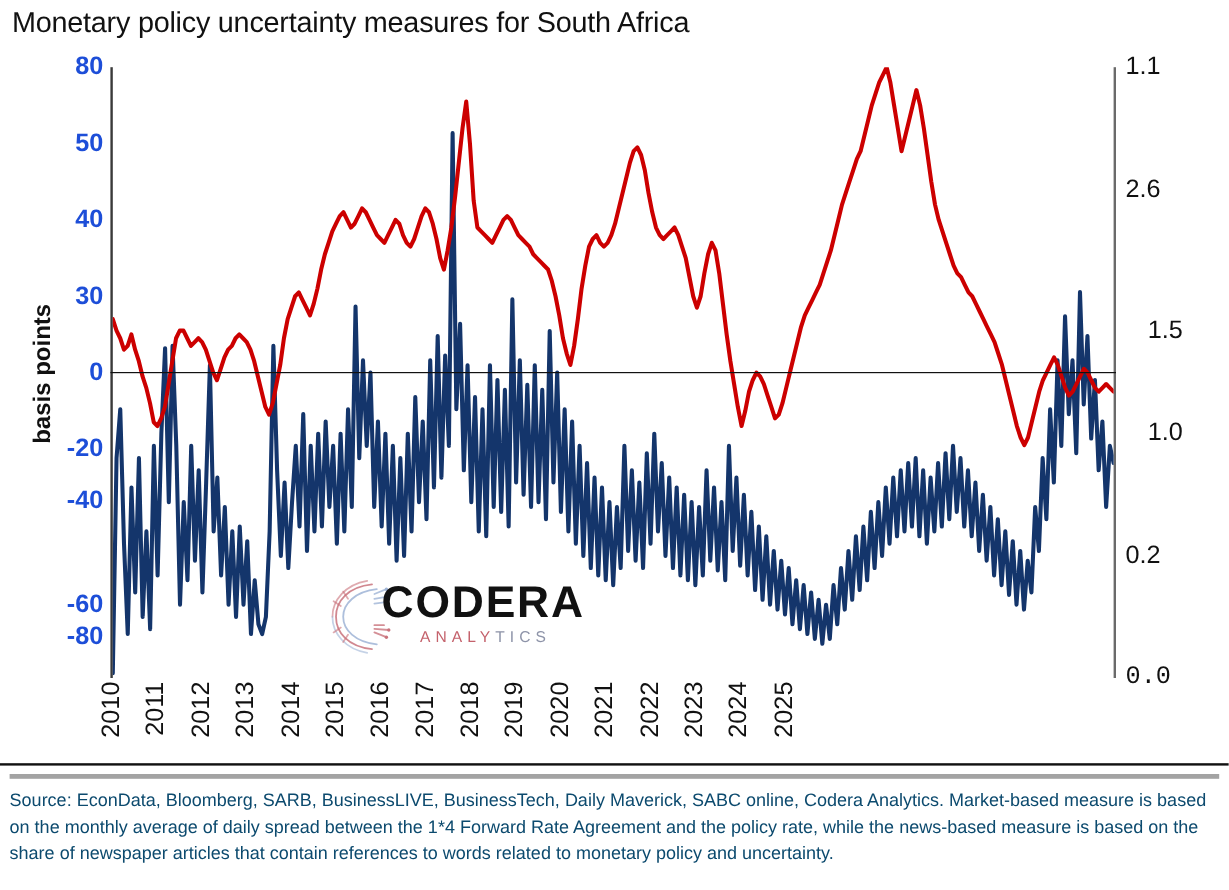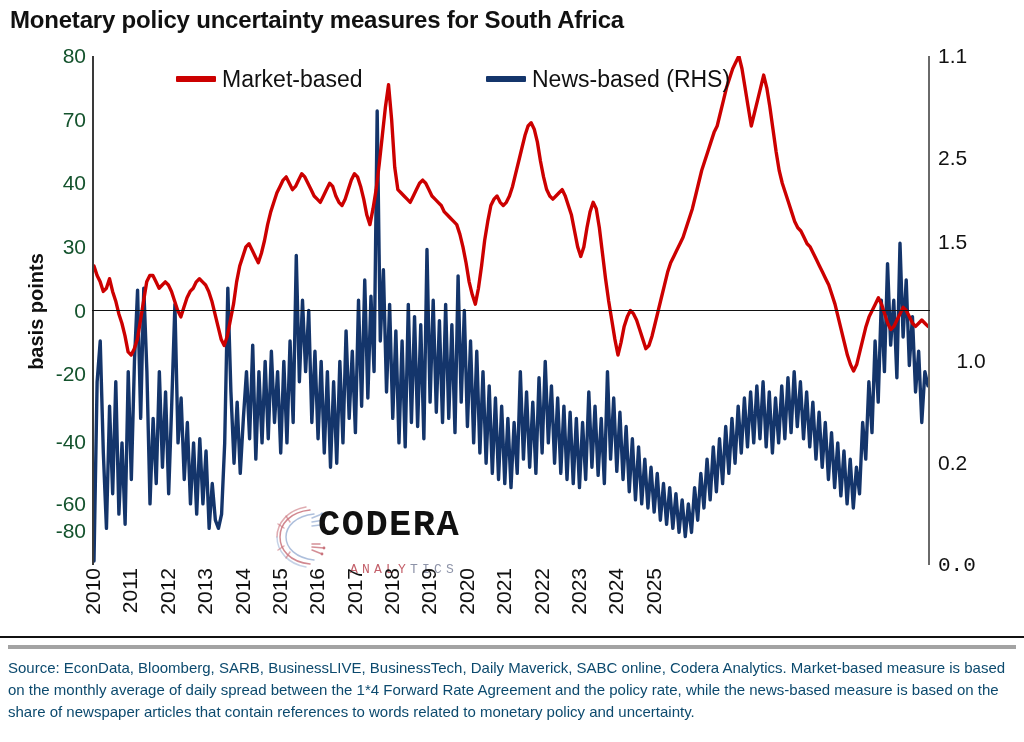--- a/index.html
+++ b/index.html
@@ -3,36 +3,36 @@
 <meta charset="utf-8">
 <style>
   html,body{margin:0;padding:0;}
   body{
     width:1024px;height:742px;background:#ffffff;
     font-family:"Liberation Sans","DejaVu Sans",sans-serif;
     color:#111111;overflow:hidden;position:relative;
   }
   #page-title{
     position:absolute;left:10px;top:6px;width:1000px;
-    font-size:24px;font-weight:bold;letter-spacing:-0.2px;color:#111;
+    font-size:24px;font-weight:normal;letter-spacing:-0.2px;color:#111;
   }
   
   #plot-area{
     position:absolute;left:92px;top:56px;width:838px;height:509px;
     border-left:2px solid #3a3a3a;border-right:2px solid #6a6a6a;
     box-sizing:border-box;
   }
   #plot-svg{position:absolute;left:0;top:0;width:100%;height:100%;display:block;}
   .zero-line{
     position:absolute;left:92px;top:310px;width:838px;height:1px;background:#111;
   }
   
   .ytick{
     position:absolute;right:0;width:64px;text-align:right;
-    font-size:21px;color:#14532d;transform:translateY(-50%);
+    font-size:21px;color:#1d4ed8;transform:translateY(-50%);font-weight:bold;
   }
   #left-axis{position:absolute;left:12px;top:0;width:74px;height:742px;}
   #right-axis{position:absolute;left:938px;top:0;width:70px;height:742px;}
   .ytick-r{
     position:absolute;left:0;width:66px;text-align:left;
     font-size:21px;color:#111;transform:translateY(-50%);
   }
   #ylabel-left{
     position:absolute;left:-44px;top:300px;width:160px;text-align:center;
     font-size:20px;font-weight:bold;color:#111;
@@ -43,84 +43,75 @@
     font-size:21px;color:#111;white-space:nowrap;
     writing-mode:vertical-rl;transform:rotate(180deg);
     letter-spacing:0px;
   }
   
   #legend{position:absolute;left:176px;top:62px;width:600px;height:34px;}
   .legend-item{position:absolute;top:0;height:34px;display:flex;align-items:center;}
   .legend-swatch{width:40px;height:6px;border-radius:1px;margin-right:6px;}
   .legend-text{font-size:23px;color:#111;white-space:nowrap;}
   
-  #watermark{position:absolute;left:276px;top:502px;width:200px;height:70px;font-family:Liberation Mono, monospace;}
+  #watermark{position:absolute;left:276px;top:479px;width:200px;height:70px;}
   #wm-word{
     position:absolute;left:42px;top:4px;font-size:37px;font-weight:bold;
     letter-spacing:1.5px;color:#111;line-height:38px;
   }
   #wm-sub{
     position:absolute;left:74px;top:44px;font-size:13px;letter-spacing:4.2px;
     font-weight:normal;
-    margin-top:16px;
   }
   .wm-a{color:#c4616b;}
   .wm-b{color:#8d93a8;}
   
   #footnote{
     position:absolute;left:8px;top:645px;width:1008px;
     font-size:15px;line-height:22px;color:#0c4a6e;
     border-top:4px solid #a3a3a3;padding-top:8px;
   }
   #footnote-rule{position:absolute;left:0;top:636px;width:1024px;height:2px;background:#111;}
 </style>
 </head>
 <body>
 
 <div id="page-title">Monetary policy uncertainty measures for South Africa</div>
 
 <div id="left-axis">
     <div class="ytick" style="top: 56px;">80</div>
-    <div class="ytick" style="top: 119.625px;">70</div>
+    <div class="ytick" style="top: 119.625px;">50</div>
     <div class="ytick" style="top: 183.25px;">40</div>
     <div class="ytick" style="top: 246.875px;">30</div>
     <div class="ytick" style="top: 310.5px;">0</div>
     <div class="ytick" style="top: 374.125px;">-20</div>
-    <div class="ytick" style="top: 442px;">-40</div>
+    <div class="ytick" style="top: 417px;">-40</div>
     <div class="ytick" style="top: 504px; text-align: right;">-60</div>
     <div class="ytick" style="top: 531px;">-80</div>
   </div>
 <div id="ylabel-left">basis points</div>
 
 <div id="right-axis">
     <div class="ytick-r" style="top: 56px;">1.1</div>
-    <div class="ytick-r" style="top: 157.8px;">2.5</div>
-    <div class="ytick-r" style="top: 242px;">1.5</div>
+    <div class="ytick-r" style="top: 157.8px;">2.6</div>
+    <div class="ytick-r" style="top: 276px; text-align: center;">1.5</div>
     <div class="ytick-r" style="top: 361.4px; text-align: center;">1.0</div>
     <div class="ytick-r" style="top: 463.2px;">0.2</div>
     <div class="ytick-r" style="top: 565px; font-family: Liberation Mono, monospace;">0.0</div>
   </div>
 
 <div id="plot-area">
   <svg id="plot-svg" viewBox="0 0 838 509" preserveAspectRatio="none">
     <path id="path-news" fill="none" stroke="#14356B" stroke-width="3.4" stroke-linejoin="round" stroke-linecap="round" d="M0.00 504.93 L3.13 325.76 L6.25 285.04 L9.38 397.02 L12.51 472.35 L15.63 350.19 L18.76 437.74 L21.89 325.76 L25.01 458.10 L28.14 386.84 L31.27 468.28 L34.40 315.58 L37.52 423.49 L40.65 305.40 L43.78 234.14 L46.90 362.41 L50.03 232.10 L53.16 315.58 L56.28 447.92 L59.41 362.41 L62.54 427.56 L65.66 315.58 L68.79 411.27 L71.92 335.94 L75.04 437.74 L78.17 346.12 L81.30 248.39 L84.43 386.84 L87.55 342.05 L90.68 423.49 L93.81 366.48 L96.93 447.92 L100.06 386.84 L103.19 458.10 L106.31 382.77 L109.44 447.92 L112.57 394.98 L115.69 472.35 L118.82 427.56 L121.95 464.21 L125.07 472.35 L128.20 458.10 L131.33 386.84 L134.46 232.10 L137.58 335.94 L140.71 407.20 L143.84 346.12 L146.96 417.38 L150.09 362.41 L153.22 315.58 L156.34 382.77 L159.47 289.11 L162.60 403.13 L165.72 315.58 L168.85 386.84 L171.98 305.40 L175.10 382.77 L178.23 295.22 L181.36 366.48 L184.49 315.58 L187.61 397.02 L190.74 305.40 L193.87 386.84 L196.99 285.04 L200.12 366.48 L203.25 199.53 L206.37 325.76 L209.50 244.32 L212.63 315.58 L215.75 254.50 L218.88 366.48 L222.01 295.22 L225.13 382.77 L228.26 305.40 L231.39 397.02 L234.51 315.58 L237.64 411.27 L240.77 325.76 L243.90 407.20 L247.02 305.40 L250.15 386.84 L253.28 274.86 L256.40 362.41 L259.53 295.22 L262.66 376.66 L265.78 244.32 L268.91 350.19 L272.04 223.96 L275.16 342.05 L278.29 240.25 L281.42 315.58 L284.54 54.97 L287.67 285.04 L290.80 213.78 L293.93 335.94 L297.05 248.39 L300.18 362.41 L303.31 274.86 L306.43 386.84 L309.56 285.04 L312.69 390.91 L315.81 248.39 L318.94 366.48 L322.07 260.61 L325.19 370.55 L328.32 268.75 L331.45 382.77 L334.57 193.42 L337.70 346.12 L340.83 244.32 L343.96 356.30 L347.08 264.68 L350.21 366.48 L353.34 248.39 L356.46 362.41 L359.59 268.75 L362.72 376.66 L365.84 219.89 L368.97 346.12 L372.10 254.50 L375.22 370.55 L378.35 285.04 L381.48 386.84 L384.60 295.22 L387.73 397.02 L390.86 315.58 L393.99 407.20 L397.11 329.83 L400.24 417.38 L403.37 342.05 L406.49 423.49 L409.62 350.19 L412.75 427.56 L415.87 362.41 L419.00 431.63 L422.13 366.48 L425.25 417.38 L428.38 315.58 L431.51 403.13 L434.63 335.94 L437.76 411.27 L440.89 346.12 L444.01 417.38 L447.14 321.69 L450.27 397.02 L453.40 305.40 L456.52 386.84 L459.65 329.83 L462.78 407.20 L465.90 342.05 L469.03 417.38 L472.16 350.19 L475.28 423.49 L478.41 356.30 L481.54 427.56 L484.66 362.41 L487.79 431.63 L490.92 366.48 L494.04 423.49 L497.17 335.94 L500.30 411.27 L503.43 350.19 L506.55 419.42 L509.68 362.41 L512.81 427.56 L515.93 315.58 L519.06 403.13 L522.19 342.05 L525.31 415.34 L528.44 356.30 L531.57 423.49 L534.69 370.55 L537.82 435.70 L540.95 382.77 L544.07 443.85 L547.20 390.91 L550.33 447.92 L553.46 403.13 L556.58 451.99 L559.71 411.27 L562.84 456.06 L565.96 417.38 L569.09 464.21 L572.22 427.56 L575.34 468.28 L578.47 431.63 L581.60 472.35 L584.72 437.74 L587.85 476.42 L590.98 443.85 L594.10 480.50 L597.23 447.92 L600.36 476.42 L603.49 431.63 L606.61 464.21 L609.74 417.38 L612.87 451.99 L615.99 403.13 L619.12 443.85 L622.25 390.91 L625.37 435.70 L628.50 382.77 L631.63 427.56 L634.75 370.55 L637.88 417.38 L641.01 362.41 L644.13 407.20 L647.26 350.19 L650.39 397.02 L653.51 342.05 L656.64 390.91 L659.77 335.94 L662.90 386.84 L666.02 329.83 L669.15 382.77 L672.28 325.76 L675.40 390.91 L678.53 335.94 L681.66 397.02 L684.78 342.05 L687.91 386.84 L691.04 329.83 L694.16 382.77 L697.29 321.69 L700.42 376.66 L703.54 315.58 L706.67 370.55 L709.80 325.76 L712.93 382.77 L716.05 335.94 L719.18 390.91 L722.31 346.12 L725.43 403.13 L728.56 356.30 L731.69 411.27 L734.81 366.48 L737.94 423.49 L741.07 376.66 L744.19 431.63 L747.32 386.84 L750.45 439.78 L753.57 394.98 L756.70 447.92 L759.83 403.13 L762.96 451.99 L766.08 411.27 L769.21 437.74 L772.34 366.48 L775.46 403.13 L778.59 325.76 L781.72 376.66 L784.84 285.04 L787.97 346.12 L791.10 244.32 L794.22 315.58 L797.35 207.67 L800.48 289.11 L803.60 244.32 L806.73 321.69 L809.86 187.31 L812.99 280.97 L816.11 223.96 L819.24 309.47 L822.37 260.61 L825.49 335.94 L828.62 295.22 L831.75 366.48 L834.87 315.58 L838.00 329.83"></path>
     <path id="path-market" fill="none" stroke="#CC0000" stroke-width="3.4" stroke-linejoin="round" stroke-linecap="round" d="M0.00 209.96 L3.12 219.51 L6.23 225.87 L9.35 235.41 L12.46 232.23 L15.58 222.69 L18.69 235.41 L21.81 244.96 L24.92 257.68 L28.04 267.23 L31.15 279.95 L34.27 295.86 L37.38 299.04 L40.50 292.67 L43.61 283.13 L46.73 264.04 L49.84 244.96 L52.96 225.87 L56.07 219.51 L59.19 219.51 L62.30 225.87 L65.42 232.23 L68.54 229.05 L71.65 225.87 L74.77 229.05 L77.88 235.41 L81.00 244.96 L84.11 254.50 L87.23 260.86 L90.34 251.32 L93.46 241.77 L96.57 235.41 L99.69 232.23 L102.80 225.87 L105.92 222.69 L109.03 225.87 L112.15 229.05 L115.26 235.41 L118.38 244.96 L121.49 257.68 L124.61 270.41 L127.72 283.13 L130.84 289.49 L133.96 279.95 L137.07 264.04 L140.19 248.14 L143.30 225.87 L146.42 209.96 L149.53 200.42 L152.65 190.88 L155.76 187.69 L158.88 194.06 L161.99 200.42 L165.11 206.78 L168.22 197.24 L171.34 184.51 L174.45 168.61 L177.57 155.88 L180.68 146.34 L183.80 136.79 L186.91 130.43 L190.03 124.07 L193.14 120.89 L196.26 127.25 L199.38 133.61 L202.49 130.43 L205.61 124.07 L208.72 117.71 L211.84 120.89 L214.95 127.25 L218.07 133.61 L221.18 139.98 L224.30 143.16 L227.41 146.34 L230.53 139.98 L233.64 133.61 L236.76 127.25 L239.87 130.43 L242.99 139.98 L246.10 146.34 L249.22 149.52 L252.33 143.16 L255.45 133.61 L258.57 124.07 L261.68 117.71 L264.80 120.89 L267.91 130.43 L271.03 143.16 L274.14 159.06 L277.26 168.61 L280.37 152.70 L283.49 133.61 L286.60 108.16 L289.72 79.53 L292.83 50.90 L295.95 28.63 L299.06 63.63 L302.18 111.34 L305.29 133.61 L308.41 136.79 L311.52 139.98 L314.64 143.16 L317.75 146.34 L320.87 139.98 L323.99 133.61 L327.10 127.25 L330.22 124.07 L333.33 127.25 L336.45 133.61 L339.56 139.98 L342.68 143.16 L345.79 146.34 L348.91 149.52 L352.02 155.88 L355.14 159.06 L358.25 162.24 L361.37 165.42 L364.48 168.61 L367.60 178.15 L370.71 190.88 L373.83 206.78 L376.94 225.87 L380.06 238.59 L383.17 248.14 L386.29 232.23 L389.41 209.96 L392.52 184.51 L395.64 165.42 L398.75 149.52 L401.87 143.16 L404.98 139.98 L408.10 146.34 L411.21 149.52 L414.33 146.34 L417.44 139.98 L420.56 130.43 L423.67 117.71 L426.79 104.98 L429.90 92.26 L433.02 79.53 L436.13 69.99 L439.25 66.81 L442.36 73.17 L445.48 85.89 L448.59 104.98 L451.71 120.89 L454.83 133.61 L457.94 139.98 L461.06 143.16 L464.17 139.98 L467.29 136.79 L470.40 133.61 L473.52 139.98 L476.63 149.52 L479.75 159.06 L482.86 174.97 L485.98 190.88 L489.09 200.42 L492.21 190.88 L495.32 171.79 L498.44 155.88 L501.55 146.34 L504.67 152.70 L507.78 171.79 L510.90 197.24 L514.01 222.69 L517.13 244.96 L520.25 264.04 L523.36 283.13 L526.48 299.04 L529.59 286.31 L532.71 270.41 L535.82 260.86 L538.94 254.50 L542.05 257.68 L545.17 264.04 L548.28 273.59 L551.40 283.13 L554.51 292.67 L557.63 289.49 L560.74 279.95 L563.86 267.23 L566.97 254.50 L570.09 241.77 L573.20 229.05 L576.32 216.33 L579.43 206.78 L582.55 200.42 L585.67 194.06 L588.78 187.69 L591.90 181.33 L595.01 171.79 L598.13 162.24 L601.24 152.70 L604.36 139.98 L607.47 127.25 L610.59 114.52 L613.70 104.98 L616.82 95.44 L619.93 85.89 L623.05 76.35 L626.16 69.99 L629.28 57.26 L632.39 44.54 L635.51 31.81 L638.62 22.27 L641.74 12.73 L644.86 6.36 L647.97 0.00 L651.09 12.73 L654.20 31.81 L657.32 50.90 L660.43 69.99 L663.55 57.26 L666.66 44.54 L669.78 31.81 L672.89 19.09 L676.01 31.81 L679.12 50.90 L682.24 73.17 L685.35 95.44 L688.47 114.52 L691.58 127.25 L694.70 136.79 L697.81 146.34 L700.93 155.88 L704.04 165.42 L707.16 171.79 L710.28 174.97 L713.39 181.33 L716.51 187.69 L719.62 190.88 L722.74 197.24 L725.85 203.60 L728.97 209.96 L732.08 216.33 L735.20 222.69 L738.31 229.05 L741.43 238.59 L744.54 248.14 L747.66 260.86 L750.77 273.59 L753.89 286.31 L757.00 299.04 L760.12 308.58 L763.23 314.94 L766.35 308.58 L769.46 295.86 L772.58 283.13 L775.70 270.41 L778.81 260.86 L781.93 254.50 L785.04 248.14 L788.16 241.77 L791.27 248.14 L794.39 257.68 L797.50 267.23 L800.62 273.59 L803.73 270.41 L806.85 264.04 L809.96 257.68 L813.08 251.32 L816.19 254.50 L819.31 260.86 L822.42 267.23 L825.54 270.41 L828.65 267.23 L831.77 264.04 L834.88 267.23 L838.00 270.41"></path>
   </svg>
 </div>
 <div class="zero-line"></div>
 
 <div id="legend">
-  <div class="legend-item" style="left:0px;">
-    <span class="legend-swatch" style="background:#CC0000;"></span>
-    <span class="legend-text">Market-based</span>
-  </div>
-  <div class="legend-item" style="left:310px;">
-    <span class="legend-swatch" style="background:#14356B;"></span>
-    <span class="legend-text">News-based (RHS)</span>
-  </div>
 </div>
 
 <div id="watermark">
   <svg width="62" height="66" viewBox="0 0 62 66" style="position:absolute;left:0;top:2px;">
     <g fill="none" stroke-width="1.5" stroke-linecap="round">
       <path d="M34 6 C14 8 4 20 4 33 C4 46 14 58 34 60" stroke="#c9737c" opacity="0.85"></path>
       <path d="M38 10 C20 12 10 22 10 33 C10 44 20 54 38 56" stroke="#9fb4d6" opacity="0.85"></path>
       <path d="M30 3 C12 6 1 19 1 33" stroke="#c9737c" opacity="0.6"></path>
       <path d="M30 63 C12 60 1 47 1 33" stroke="#9fb4d6" opacity="0.6"></path>
       <path d="M36 14 L46 10 M36 18 L48 16 M36 22 L44 21" stroke="#9fb4d6" opacity="0.8"></path>

